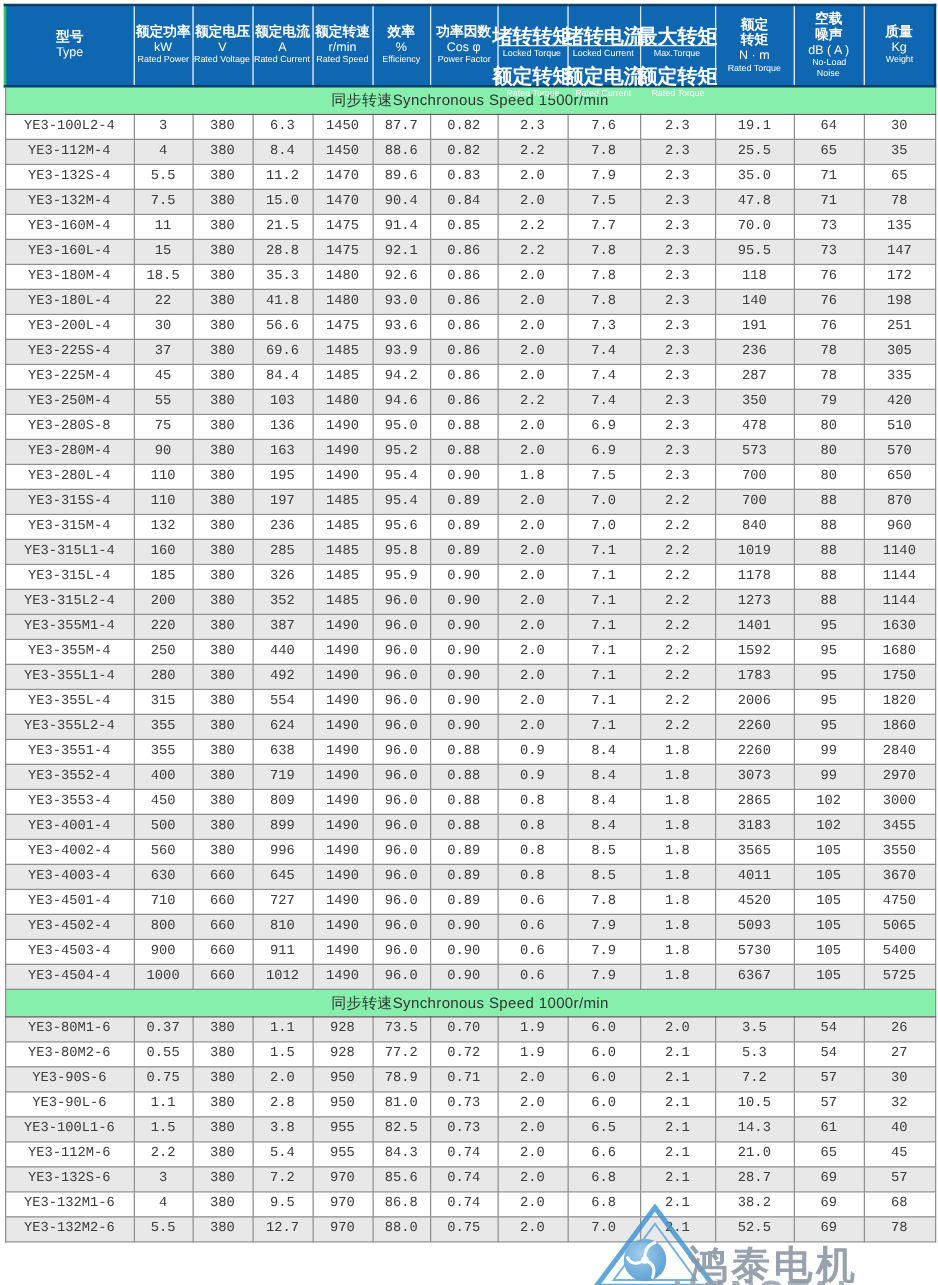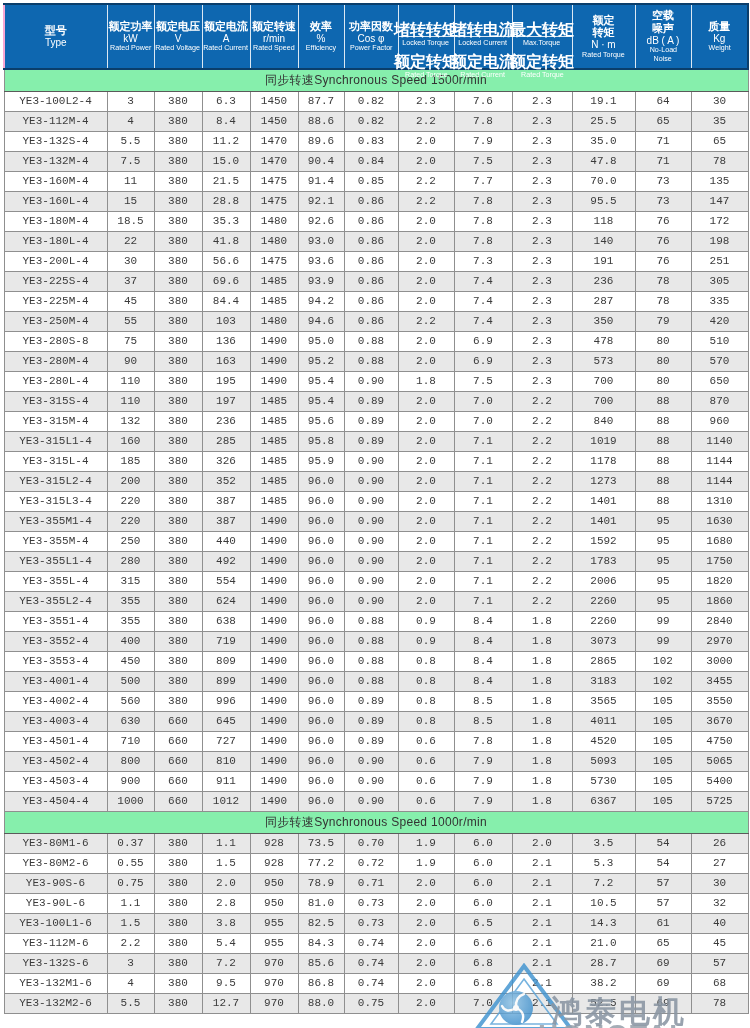--- a/index.html
+++ b/index.html
@@ -8,21 +8,21 @@
   .page{position:relative;width:750px;height:1028px;background:#fff;}
 
   table.spec{border-collapse:collapse;table-layout:fixed;width:744px;
              margin:3px 0 0 3px;border:1px solid #8f8f8f;}
 
   
   thead th{background:#0e67b0;color:#ffffff;padding:0;vertical-align:middle;
            border-right:1px solid rgba(255,255,255,.85);
            border-top:2px solid #0a3e6b;border-bottom:2px solid #0a3e6b;
            font-weight:normal;height:63px;}
-  thead th:first-child{border-left:2px solid #f9a8d4;}
+  thead th:first-child{border-left:2px solid #22c55e;}
   thead th:last-child{border-right:2px solid #0a3e6b;}
   .hwrap{display:flex;flex-direction:column;justify-content:center;align-items:center;height:63px;}
   .hl{line-height:1.15;text-align:center;white-space:nowrap;}
   .hl.zh{font-size:11px;font-weight:bold;}
   .hl.unit{font-size:10px;}
   .hl.en{font-size:7.5px;transform:scale(.95);}
   th.split .half{display:flex;flex-direction:column;justify-content:center;align-items:center;
                  height:30px;}
   th.split .half.bottom{border-top:1px solid rgba(255,255,255,.85);height:31px;}
   th.split .hl.zh{font-size:16px;margin-top:28px;}
@@ -476,35 +476,20 @@
           <td>352</td>
           <td>1485</td>
           <td>96.0</td>
           <td>0.90</td>
           <td>2.0</td>
           <td>7.1</td>
           <td>2.2</td>
           <td>1273</td>
           <td>88</td>
           <td>1144</td>
-        </tr>
-        <tr class="data">
-          <td>YE3-315L3-4</td>
-          <td>220</td>
-          <td>380</td>
-          <td>387</td>
-          <td>1485</td>
-          <td>96.0</td>
-          <td>0.90</td>
-          <td>2.0</td>
-          <td>7.1</td>
-          <td>2.2</td>
-          <td>1401</td>
-          <td>88</td>
-          <td>1310</td>
         </tr>
         <tr class="data alt">
           <td>YE3-355M1-4</td>
           <td>220</td>
           <td>380</td>
           <td>387</td>
           <td>1490</td>
           <td>96.0</td>
           <td>0.90</td>
           <td>2.0</td>

